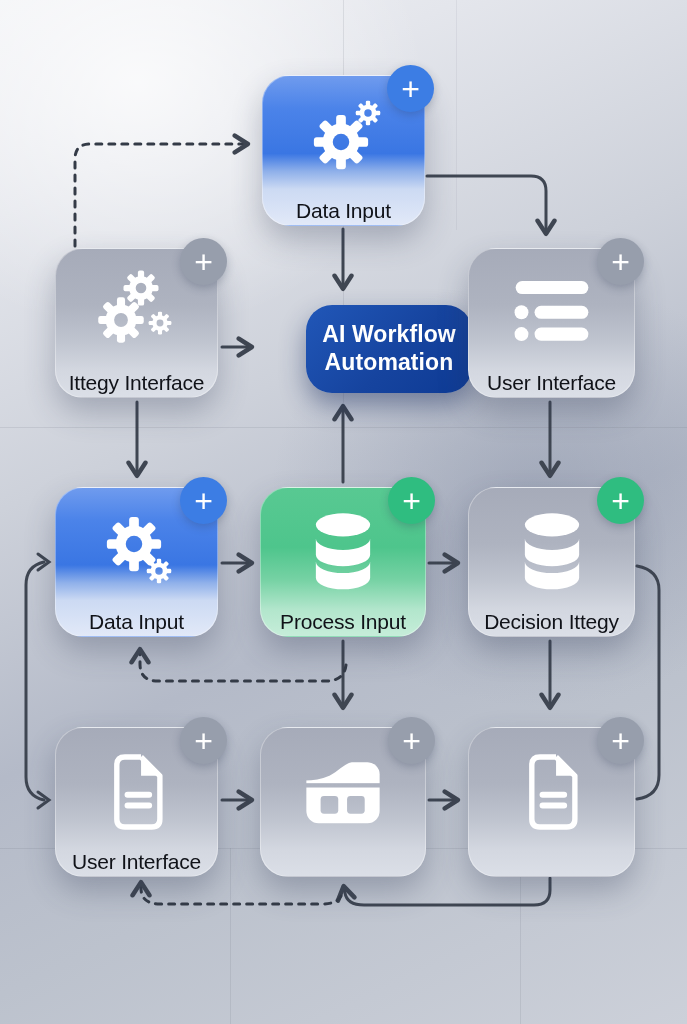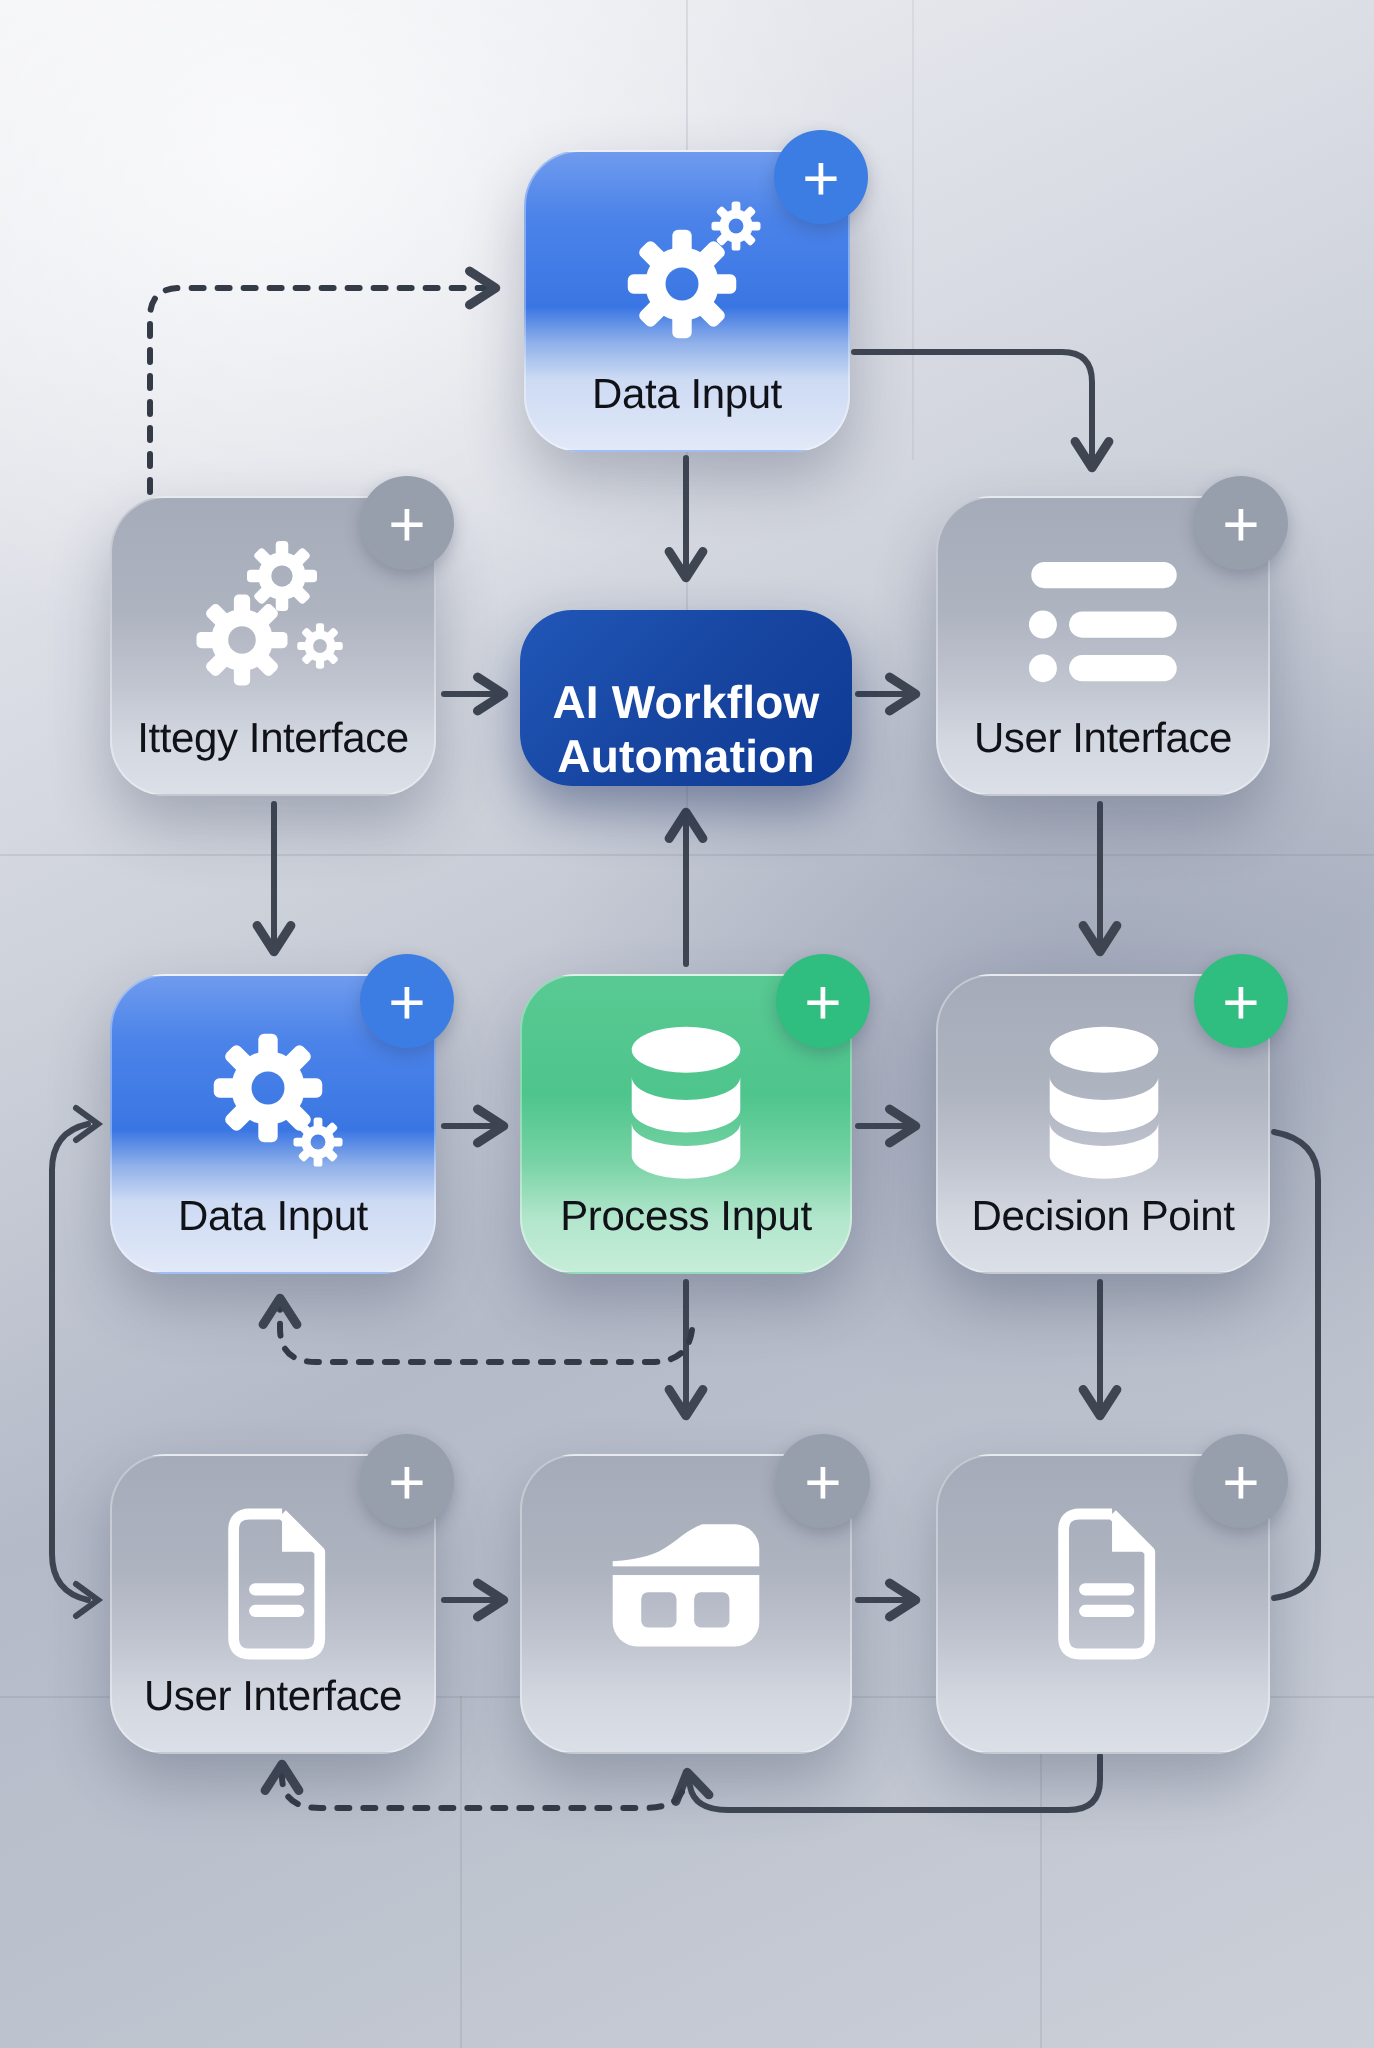--- a/index.html
+++ b/index.html
@@ -21,24 +21,24 @@
     box-shadow:0 14px 30px rgba(50,60,85,0.30);
     border:1px solid rgba(255,255,255,0.35);
     box-sizing:border-box;cursor:pointer;
   }
   .node.blue{background:linear-gradient(180deg,#6f9bee 0%,#4b83e9 22%,#3a76e3 52%,#8fb0ea 64%,#ccdaf3 76%,#e2e9f8 100%);}
   .node.green{background:linear-gradient(180deg,#58c992 0%,#4ec58c 40%,#76d2a4 62%,#b2e6cc 82%,#c6edd9 100%);}
   .node.gray{background:linear-gradient(180deg,#a6abb9 0%,#aeb3c0 38%,#bfc4cf 62%,#d3d7e0 82%,#dbdfe7 100%);}
   .node.darkblue{
     background:linear-gradient(135deg,#2157b8 0%,#16449f 55%,#0d3a94 100%);
     border-radius:26px;box-shadow:0 12px 26px rgba(20,40,90,0.45);
-    display:flex;align-items:flex-end;justify-content:center;border:none;
+    display:flex;align-items:center;justify-content:center;border:none;margin-left:46px;
   }
   .node-label{
-    position:absolute;left:0;right:0;bottom:15px;text-align:center;
+    position:absolute;left:0;right:0;bottom:2px;text-align:center;
     font-size:21px;font-weight:500;color:#101218;letter-spacing:-0.2px;white-space:nowrap;margin-top:12px;
   }
   .ai-label{
     color:#fff;font-size:23px;font-weight:700;text-align:center;line-height:1.2;
     width:140px;letter-spacing:0.1px;
   }
   .node-icon{position:absolute;left:0;right:0;top:16px;height:96px;display:flex;align-items:center;justify-content:center;color:#fff;}
   .node-icon svg{display:block;}
   .badge{
     position:absolute;top:-11px;right:-10px;width:47px;height:47px;border-radius:50%;
@@ -213,21 +213,21 @@
     <div class="node-label">Process Input</div>
     <div class="badge b-green">+</div>
   </div>
 
   <div class="node gray" style="left:468px;top:487px;width:167px;height:150px;">
     <div class="node-icon">
       <svg width="76" height="82" viewBox="-28 -30 56 60">
           <use href="#sym-db" x="-28" y="-30" width="56" height="60"></use>
         </svg>
     </div>
-    <div class="node-label">Decision Point</div>
+    <div class="node-label">Decision Ittegy</div>
     <div class="badge b-green">+</div>
   </div>
 
   <div class="node gray" style="left:55px;top:727px;width:163px;height:150px;">
     <div class="node-icon">
       <svg width="70" height="84" viewBox="-26 -30 52 60">
           <use href="#sym-doc" x="-26" y="-30" width="52" height="60"></use>
         </svg>
     </div>
     <div class="node-label">User Interface</div>

